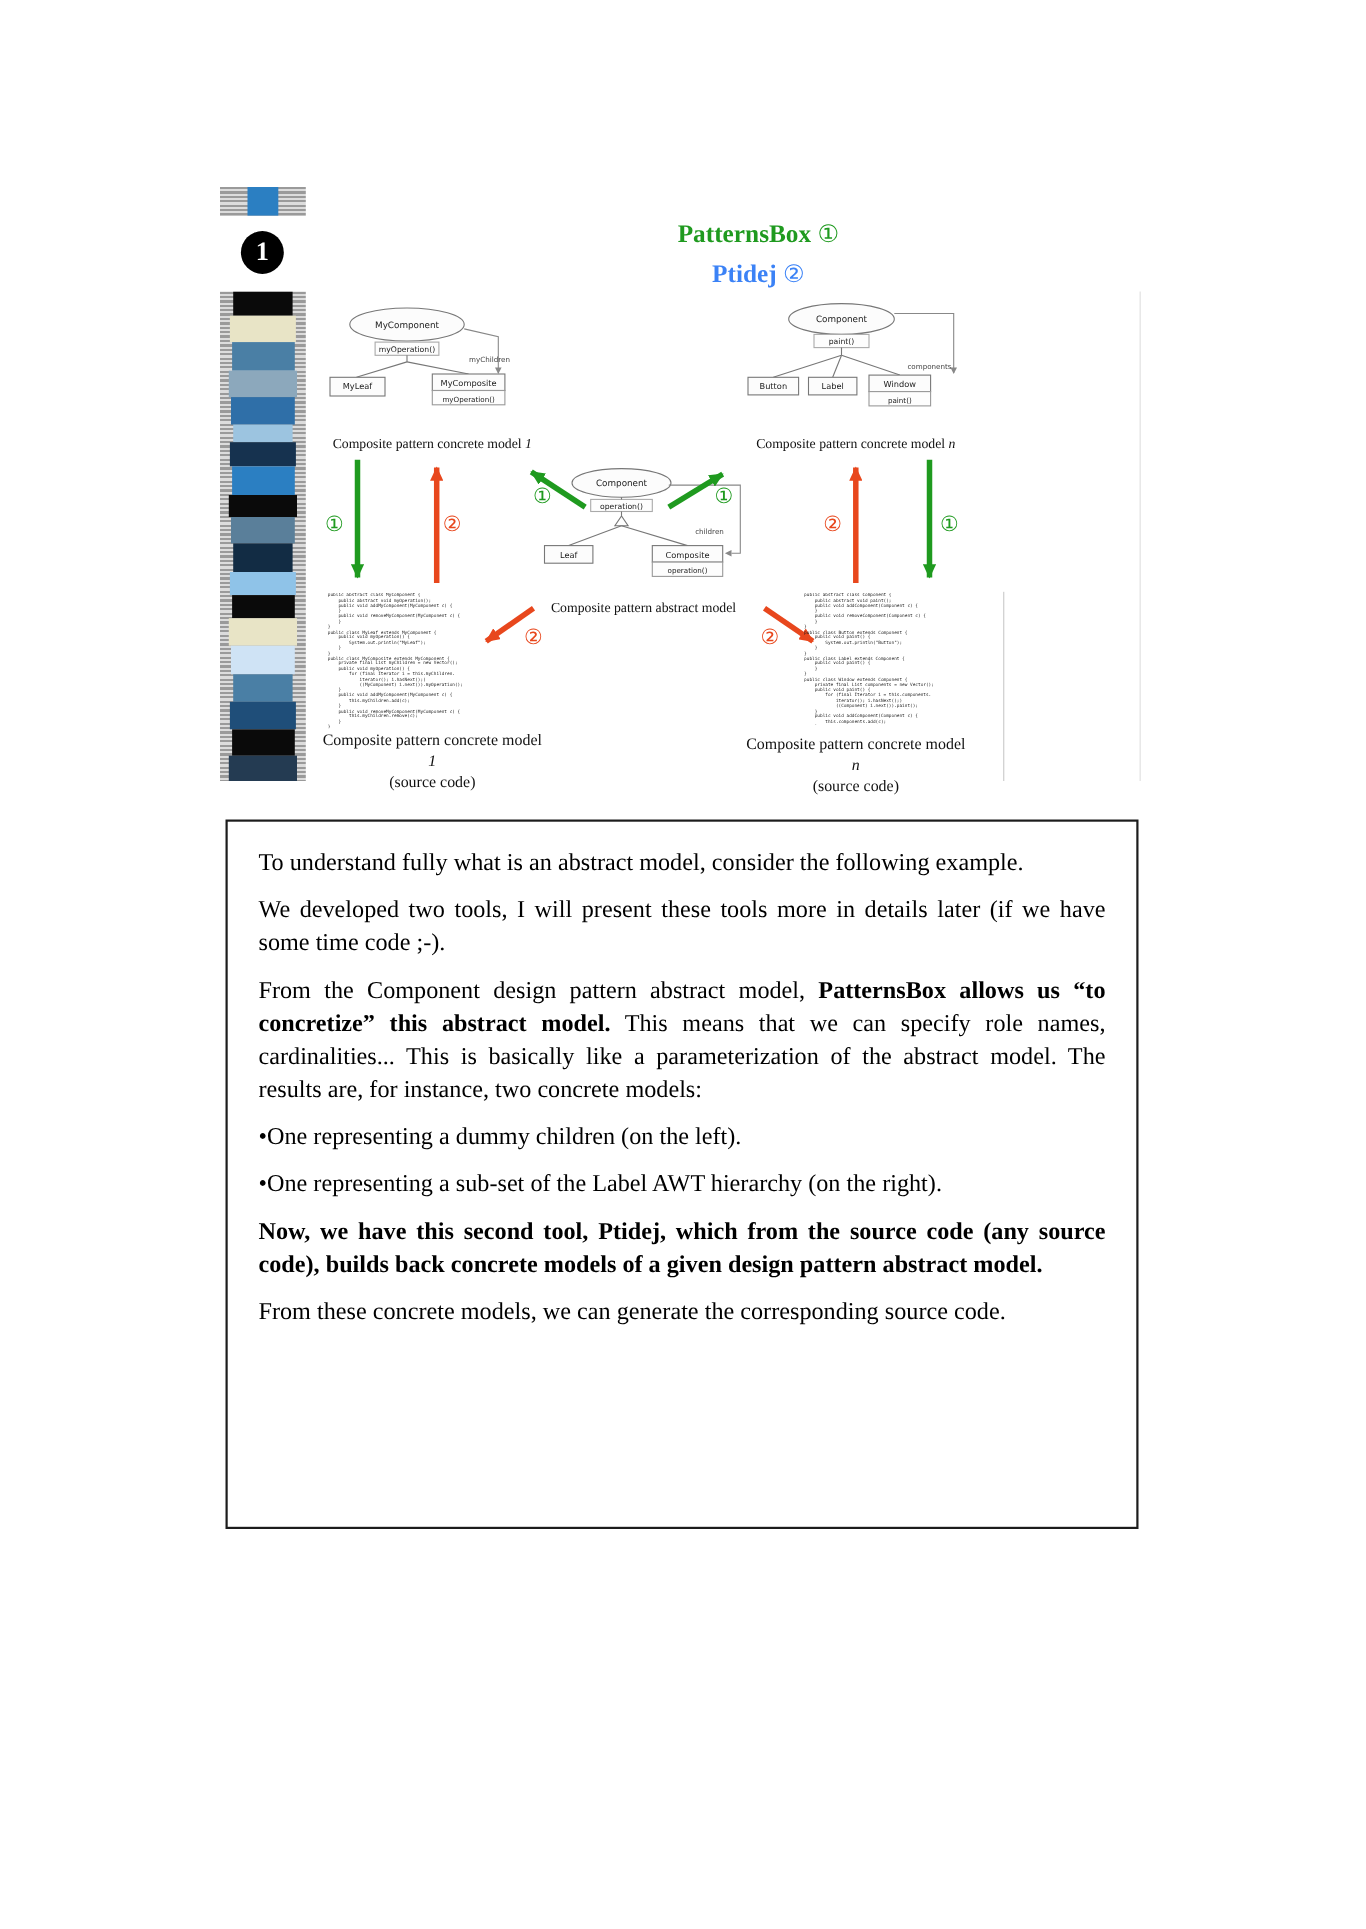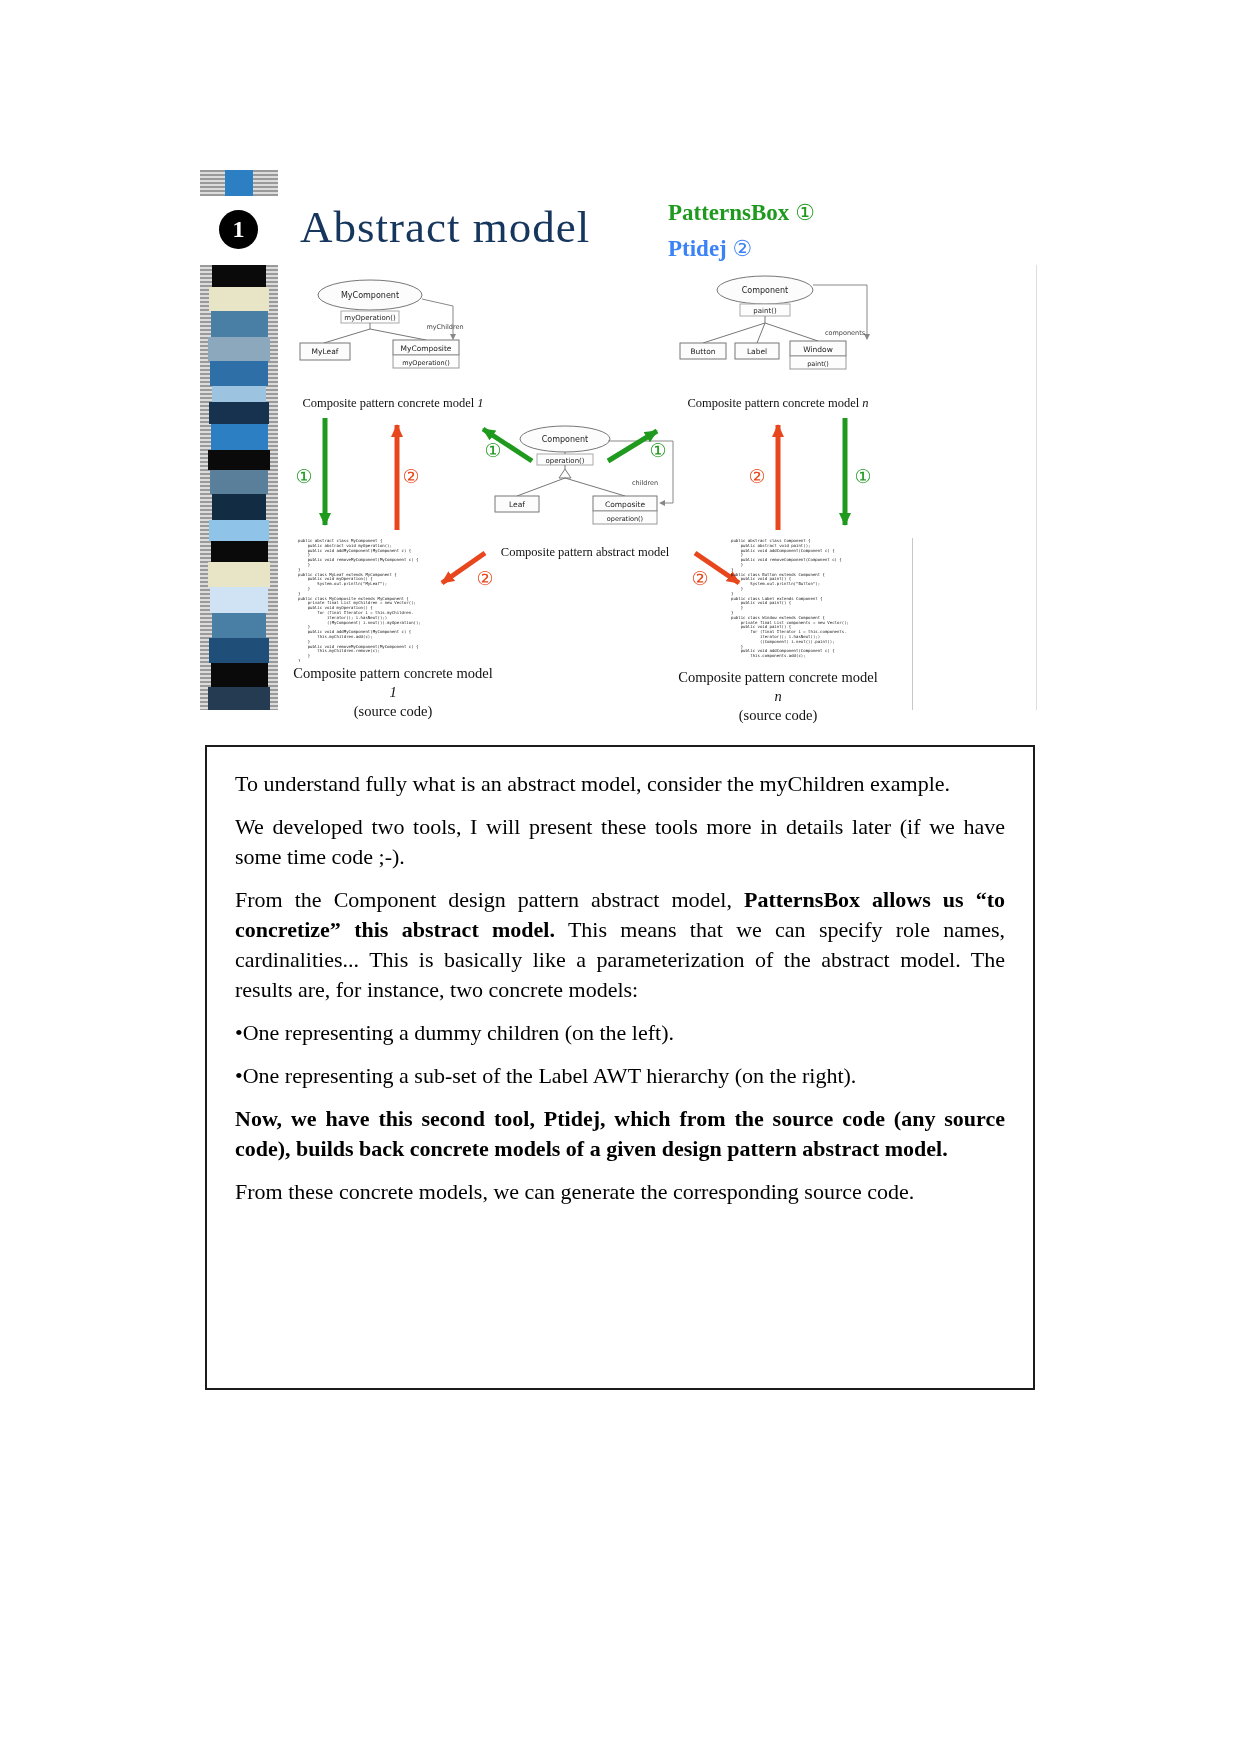--- a/index.html
+++ b/index.html
@@ -15,21 +15,21 @@
                 background:repeating-linear-gradient(180deg,#9a9a9a 0 2px,#dcdcdc 2px 4px);
                 display:flex; flex-direction:column; align-items:center; overflow:hidden; }
   .strip-seg { flex:0 0 auto; }
 
   
   .bullet-circle { position:absolute; left:219px; top:210px; width:39px; height:39px;
                    border-radius:50%; background:#000; color:#fff; font-size:24px; font-weight:bold;
                    display:flex; align-items:center; justify-content:center; }
   .slide-title { position:absolute; left:300px; top:201px; font-size:45px; color:#17365d;
                  letter-spacing:1px; white-space:nowrap; }
-  .legend { position:absolute; left:668px; top:195px; width:185px; text-align:left;
+  .legend { position:absolute; left:597px; top:195px; width:185px; text-align:center;
             font-weight:bold; font-size:23px; line-height:36px; white-space:nowrap; }
   .legend .tool1 { color:#1f9a1f; }
   .legend .tool2 { color:#3b82f6; }
   .legend .marker { font-weight:normal; font-size:22px; }
 
   
   .diagram-svg { position:absolute; left:285px; top:265px; }
 
   .code-blob { position:absolute; font-family:"DejaVu Sans Mono", monospace; font-size:4px;
                line-height:4.8px; color:#1a1a1a; white-space:pre; overflow:hidden; }
@@ -76,21 +76,20 @@
       <div class="strip-seg" style="height: 26px; width: 58px; background: rgb(207, 227, 245);"></div>
       <div class="strip-seg" style="height: 25px; width: 54px; background: rgb(74, 127, 165);"></div>
       <div class="strip-seg" style="height: 25px; width: 60px; background: rgb(31, 78, 121);"></div>
       <div class="strip-seg" style="height: 24px; width: 57px; background: rgb(10, 10, 10);"></div>
       <div class="strip-seg" style="height: 23px; width: 62px; background: rgb(36, 59, 82);"></div>
     </div>
 
   <div class="bullet-circle">
     <span>1</span>
   </div>
-  <div class="slide-title">Abstract model</div>
 
   <div class="legend">
     <div class="tool1">
       <span>PatternsBox</span>
       <span class="marker">①</span>
     </div>
     <div class="tool2">
       <span>Ptidej</span>
       <span class="marker">②</span>
     </div>
@@ -209,21 +208,21 @@
   </div>
   <div class="code-caption" id="capn">
     <div><span>Composite pattern concrete model </span><i>n</i></div>
     <div>(source code)</div>
   </div>
 
   <div class="vline" id="edge1"></div>
   <div class="vline" id="edge2"></div>
 
   <div class="notes-box">
-    <p><span>To understand fully what is an abstract model, consider the myChildren example.</span></p>
+    <p><span>To understand fully what is an abstract model, consider the following example.</span></p>
     <p><span>We developed two tools, I will present these tools more in details later (if we have some time code ;-).</span></p>
     <p><span>From the Component design pattern abstract model, </span><b>PatternsBox allows us “to concretize” this abstract model.</b><span> This means that we can specify role names, cardinalities... This is basically like a parameterization of the abstract model. The results are, for instance, two concrete models:</span></p>
     <p><span>•One representing a dummy children (on the left).</span></p>
     <p><span>•One representing a sub-set of the Label AWT hierarchy (on the right).</span></p>
     <p><b>Now, we have this second tool, Ptidej, which from the source code (any source code), builds back concrete models of a given design pattern abstract model.</b></p>
     <p><span>From these concrete models, we can generate the corresponding source code.</span></p>
   </div>
 
 </div>
 

